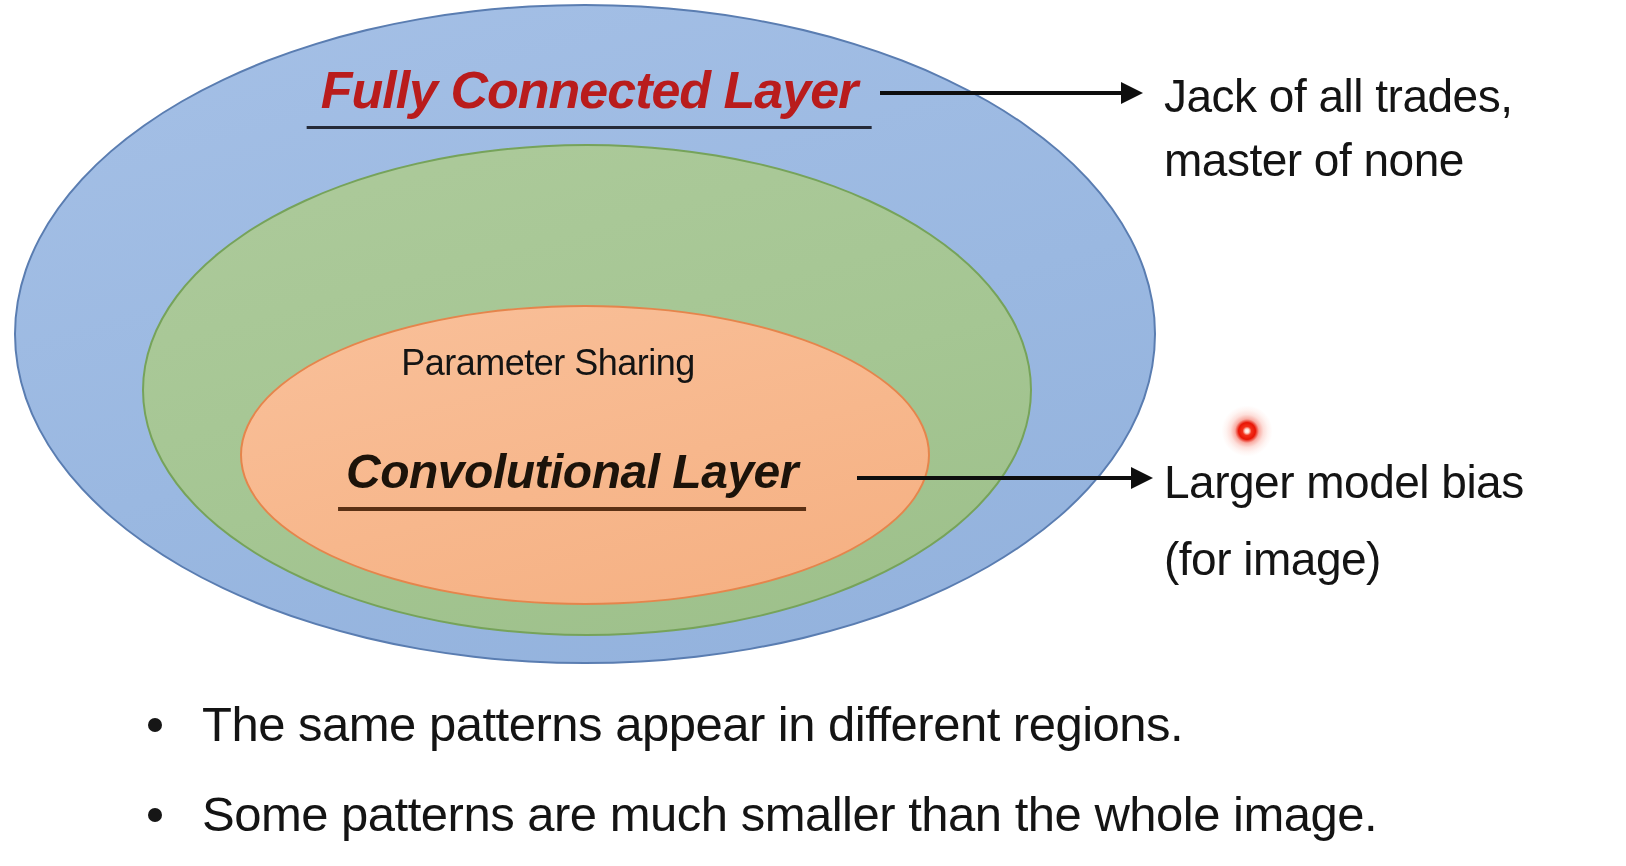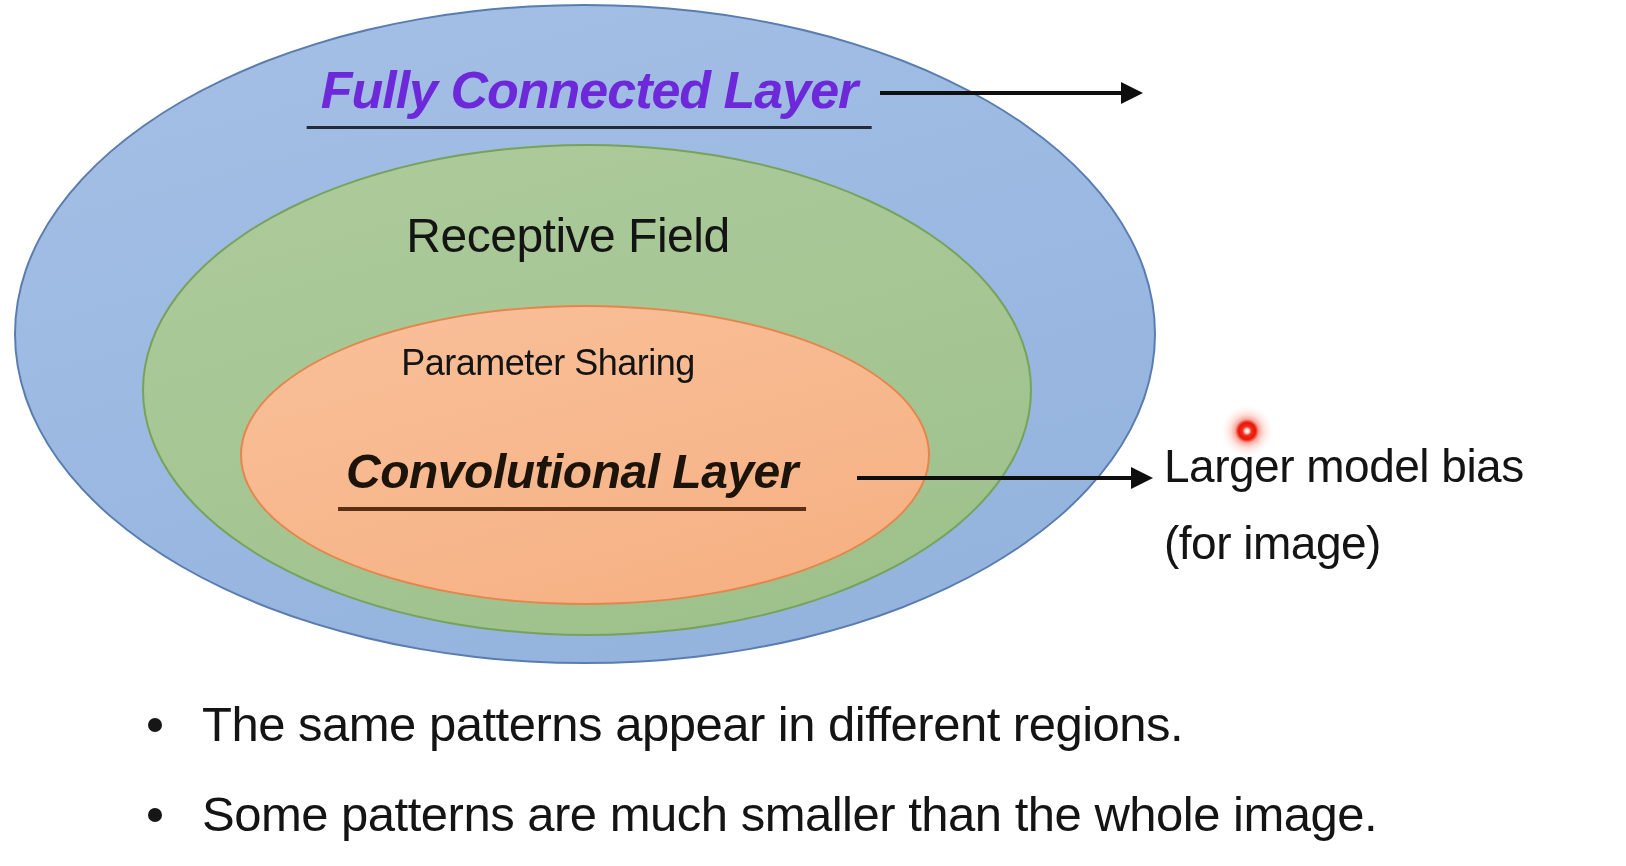--- a/index.html
+++ b/index.html
@@ -30,21 +30,21 @@
     left: 240px; top: 305px; width: 690px; height: 300px;
     background: linear-gradient(165deg, #f9c09a 0%, #f7b78c 55%, #f5af81 100%);
     border: 2px solid #e5854c;
   }
 
   
   .vlabel { position: absolute; transform: translateX(-50%); white-space: nowrap; }
   .vlabel.fcl {
     left: 589px; top: 60px;
     font-size: 52px; font-weight: 700; font-style: italic;
-    letter-spacing: -1px; color: #6d28d9;
+    letter-spacing: -1px; color: #b91c1c;
   }
   .vlabel.fcl .u { border-bottom: 3px solid #252a38; padding: 0 14px 7px 14px; }
   .vlabel.receptive { left: 568px; top: 208px; font-size: 48px; letter-spacing: -0.5px; }
   .vlabel.parameter { left: 548px; top: 342px; font-size: 36px; letter-spacing: -0.5px; }
   .vlabel.conv {
     left: 572px; top: 444px;
     font-size: 48px; font-weight: 700; font-style: italic;
     letter-spacing: -0.5px; color: #1c130a;
   }
   .vlabel.conv .u { border-bottom: 4px solid #5a3014; padding: 0 8px 9px 8px; margin-top: 37px; }
@@ -57,21 +57,21 @@
     border-left: 22px solid #0e0e0e;
     border-top: 11px solid transparent;
     border-bottom: 11px solid transparent;
   }
   .arrow.a1 { left: 880px; top: 91px; width: 242px; }
   .arrow.a2 { left: 857px; top: 476px; width: 275px; }
 
   
   .side-note { position: absolute; white-space: nowrap; font-size: 46px; letter-spacing: -0.5px; }
   .side-note.jack { left: 1164px; top: 64px; line-height: 64px; }
-  .side-note.bias { left: 1164px; top: 428px; line-height: 77px; }
+  .side-note.bias { left: 1164px; top: 444px; line-height: 77px; }
 
   
   .laser {
     position: absolute; left: 1217px; top: 401px; width: 60px; height: 60px;
     background: radial-gradient(circle closest-side,
       #ffffff 0%, #ffd9cf 7%, #f3301b 15%, #e81505 28%,
       rgba(240,70,50,0.45) 40%, rgba(246,110,90,0.22) 55%,
       rgba(250,150,130,0.10) 70%, rgba(255,190,170,0) 85%);
   }
 
@@ -89,33 +89,36 @@
 
 <div class="stage">
 
   <div class="ellipse outer"></div>
   <div class="ellipse middle"></div>
   <div class="ellipse inner"></div>
 
   <div class="vlabel fcl">
     <span class="u">Fully Connected Layer</span>
   </div>
-  <div class="vlabel receptive">Receptive Field</div>
   <div class="vlabel parameter">Parameter Sharing</div>
   <div class="vlabel conv">
     <span class="u">Convolutional Layer</span>
   </div>
 
   <div class="arrow a1">
     <div class="head"></div>
   </div>
   <div class="arrow a2">
     <div class="head"></div>
   </div>
 
+  <div class="side-note jack">
+    <div>Jack of all trades,</div>
+    <div>master of none</div>
+  </div>
 
   <div class="laser"></div>
 
   <div class="side-note bias">
     <div>Larger model bias</div>
     <div>(for image)</div>
   </div>
 
   <ul class="bullets">
     <li>

